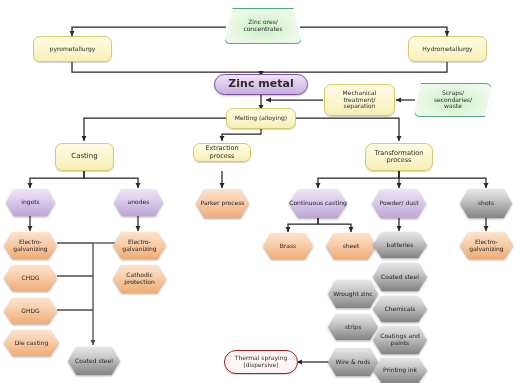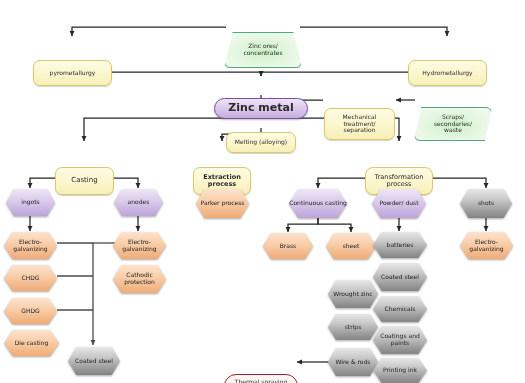--- a/index.html
+++ b/index.html
@@ -1,21 +1,21 @@
 <!DOCTYPE html>
 <html><head>
 <meta charset="utf-8">
 <style>
   html,body{margin:0;padding:0;background:#ffffff;}
   body{font-family:"DejaVu Sans","Liberation Sans",sans-serif;}
   #canvas{position:relative;width:525px;height:383px;overflow:hidden;background:#fff;}
   #edges{position:absolute;left:0;top:0;width:525px;height:383px;}
 
   .node{position:absolute;box-sizing:border-box;display:flex;align-items:center;
-        justify-content:center;text-align:center;line-height:1.12;color:#2b2b2b;margin-top:24px;}
+        justify-content:center;text-align:center;line-height:1.12;color:#2b2b2b;}
   .node span{display:block;padding:0 2px;}
 
   
   .rect{border:1px solid #d9c96a;border-radius:7px;
         background:linear-gradient(180deg,#fdfbe3 0%,#fbf6cd 55%,#f7efb6 100%);
         box-shadow:0 1px 1px rgba(0,0,0,.18);}
 
   
   .pill{border:1.4px solid #7a4f9e;border-radius:999px;font-weight:bold;
         background:linear-gradient(180deg,#efe4f6 0%,#ddcbec 45%,#c7aede 100%);
@@ -157,21 +157,21 @@
   </div>
 
   <div class="node rect fs6" style="left:226px;top:108px;width:70px;height:21px;">
     <span>Melting (alloying)</span>
   </div>
 
   <div class="node rect fs7" style="left:55px;top:143px;width:59px;height:28px;">
     <span>Casting</span>
   </div>
 
-  <div class="node rect fs65" style="left:193px;top:143px;width:58px;height:28px;font-weight:bold;">
+  <div class="node rect fs65" style="left:193px;top:143px;width:58px;height:19px;">
     <div>
       <span>Extraction</span>
       <span>process</span>
     </div>
   </div>
 
   <div class="node rect fs65" style="left:365px;top:143px;width:68px;height:28px;border-radius:8px;">
     <div>
       <span>Transformation</span>
       <span>process</span>

